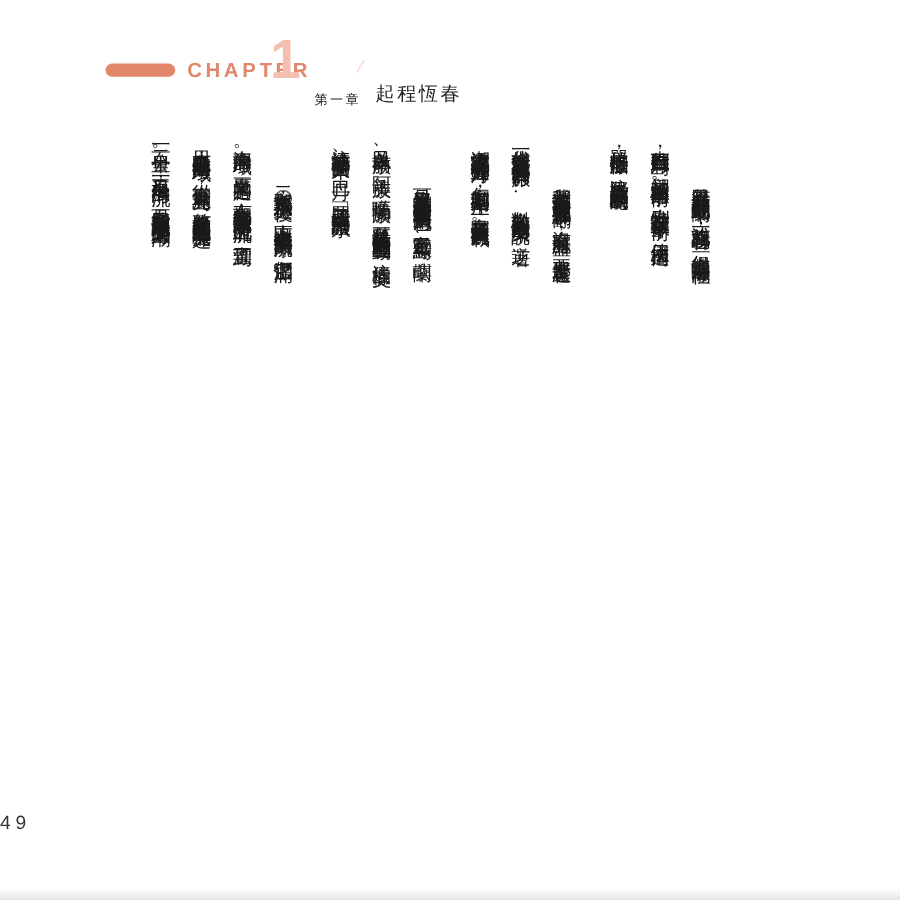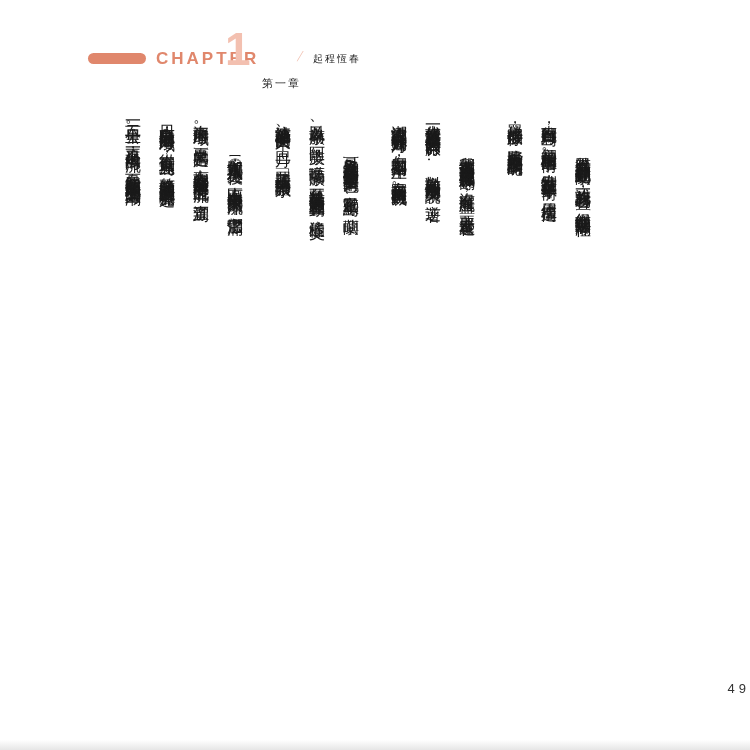--- a/index.html
+++ b/index.html
@@ -58,22 +58,22 @@
     position: absolute;
     left: 298px;
     top: 48px;
     font-size: 15px;
     color: #F0BCAC;
     transform: skewX(-15deg);
   }
   .chapter-title {
     position: absolute;
     left: 313px;
-    top: 52px;
-    font-size: 10px;
+    top: 68px;
+    font-size: 16px;
     letter-spacing: 2px;
     color: #222222;
   }
 
   
   .text-area {
     position: absolute;
     top: 112px;
     right: 150px;
     height: 615px;
@@ -89,23 +89,23 @@
   }
   .col.indent { text-indent: 2em; }
   .col.gap    { margin-block-start: 14px; }
 
   
   .page-number {
     position: absolute;
     bottom: 54px;
     left: 0;
     width: 100%;
-    text-align: right;
+    text-align: left;
     font-family: "Liberation Sans", sans-serif;
-    font-size: 13px;
+    font-size: 16px;
     letter-spacing: 4px;
     color: #333333;
   }
   .bottom-edge {
     position: absolute;
     bottom: 0;
     left: 0;
     width: 100%;
     height: 10px;
     background: linear-gradient(to bottom, #ffffff, #e6e6e6);

